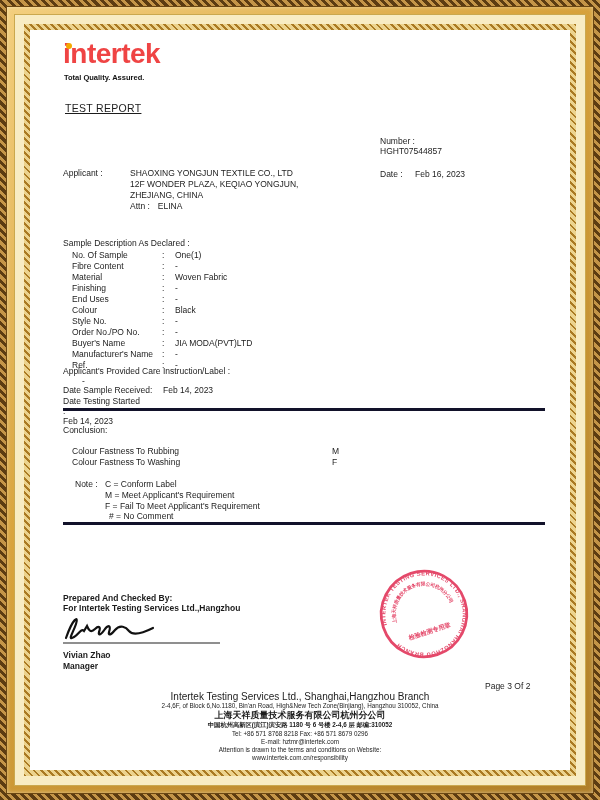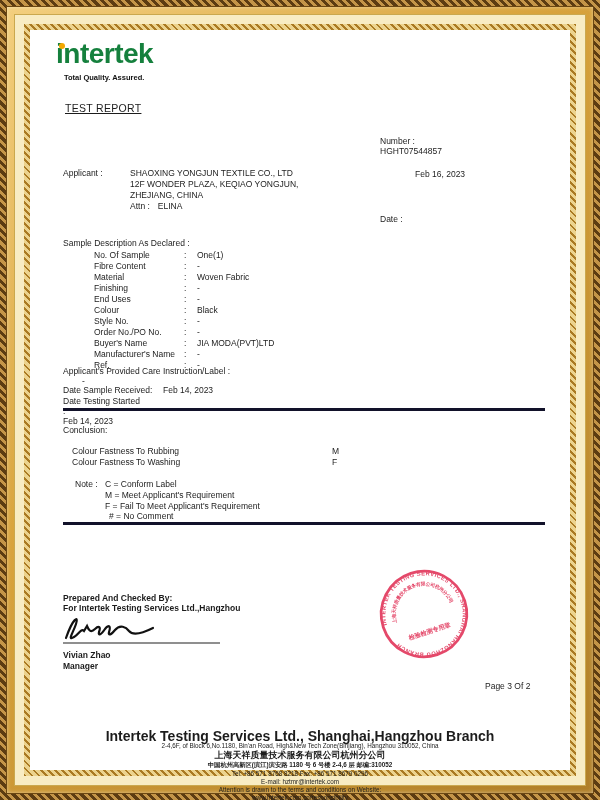--- a/index.html
+++ b/index.html
@@ -8,38 +8,38 @@
 
   
   .f1 { position:absolute; inset:0; background:repeating-linear-gradient(45deg,#5c3c12 0 3px,#c49548 3px 6px); }
   .f2 { position:absolute; inset:6px; background:linear-gradient(135deg,#f3cf7e,#d8a33c 40%,#b07f28 100%);
         box-shadow:inset 0 0 0 1px #6b4712, inset 0 0 5px rgba(255,255,255,.65); }
   .f3 { position:absolute; inset:14px; background:#f8ecc3; box-shadow:inset 0 0 0 1px #caa84e; }
   .f4 { position:absolute; inset:24px; background:repeating-linear-gradient(45deg,#aa7a22 0 2px,#ecd38d 2px 5px); }
   .doc { position:absolute; inset:30px; background:#ffffff; color:#1c1c1c; font-size:8.5px; }
 
   
-  .logo { position:absolute; left:26px; top:8px; font-size:28px; font-weight:bold; letter-spacing:-.5px; color:#15803d; }
+  .logo { position:absolute; left:33px; top:8px; font-size:28px; font-weight:bold; letter-spacing:-.5px; color:#ef4444; }
   .logo .dot { position:absolute; left:2.5px; top:4.5px; width:6px; height:6px; border-radius:50%; }
   .tagline { position:absolute; left:34px; top:43px; font-size:7.5px; font-weight:bold; color:#111; }
   .title { position:absolute; left:35px; top:72px; font-size:10.5px; letter-spacing:.3px; text-decoration:underline; }
 
   .kv { position:absolute; display:flex; }
   .numrow { left:350px; top:106px;flex-direction:column; } .numrow .k { width:42px; } 
-  .daterow { left:350px; top:139px; } .daterow .k { width:35px;margin-top:45px; }
+  .daterow { left:350px; top:139px; } .daterow .k { width:35px; }
 
   .app-label { position:absolute; left:33px; top:138px; }
   .app-lines { position:absolute; left:100px; top:138px; line-height:11px; }
   .attn { display:flex; gap:8px; }
 
   
   .sample-head { position:absolute; left:33px; top:208px; }
   .sample-rows { position:absolute; left:42px; top:220px; line-height:11px; }
   .srow { display:flex; }
-  .srow .lab { width:90px;margin-left:22px; } .srow .col { width:13px; }
+  .srow .lab { width:90px; } .srow .col { width:13px; }
   .care-head { position:absolute; left:33px; top:336px; }
   .care-val { position:absolute; left:52px; top:346px; }
   .drow { position:absolute; left:33px; display:flex; }
   .drow .lab { width:87px; } .drow .col { width:13px; }
   .dr1 { top:355px; } .dr2 { top:366px;flex-direction:column; }
 
   .rule { position:absolute; left:33px; width:482px; height:2.5px; background:#12122a; }
   .rule1 { top:378px; } .rule2 { top:492px; }
 
   
@@ -59,21 +59,21 @@
   .sigline { position:absolute; left:33px; top:612px; width:157px; height:2px; background:#8f8f8f; }
   .signame { position:absolute; left:33px; top:620px; font-weight:bold; }
   .sigtitle { position:absolute; left:33px; top:631px; font-weight:bold; }
 
   
   .stamp { position:absolute; left:348px; top:538px; width:92px; height:92px; transform:rotate(-18deg); opacity:.92; }
 
   
   .page { position:absolute; left:455px; top:651px; font-size:8.5px; }
   .footer { position:absolute; left:0; right:0; top:661px; text-align:center; }
-  .footer .l1 { font-size:14px; font-weight:bold; line-height:11px;margin-top:40px; }
+  .footer .l1 { font-size:10px; font-weight:normal; line-height:11px; }
   .footer .l2 { font-size:6.3px; line-height:8px; }
   .footer .l3 { font-size:9px; font-weight:bold; line-height:11px; }
   .footer .l4 { font-size:6.3px; font-weight:bold; line-height:8.5px; }
   .footer .sm { font-size:6.3px; line-height:8px; }
 </style>
 </head>
 <body>
 
 <div class="f1"></div>
 <div class="f2"></div>

